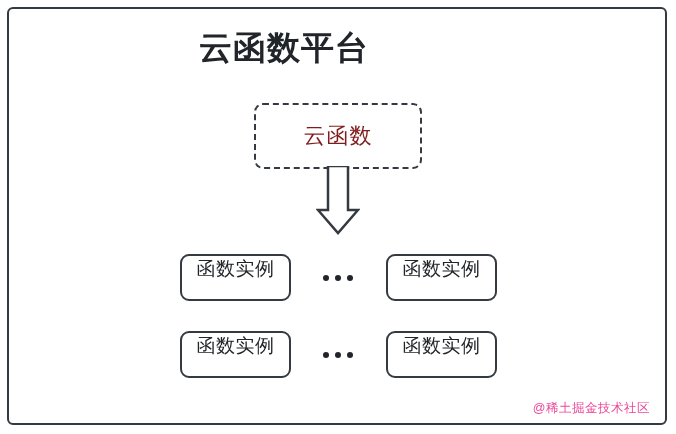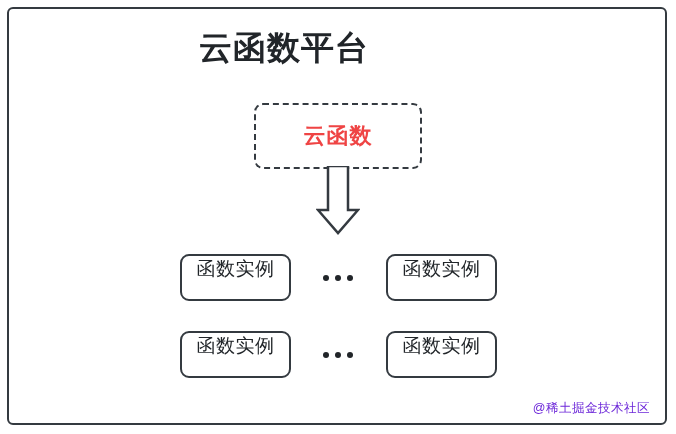--- a/index.html
+++ b/index.html
@@ -52,23 +52,22 @@
     box-sizing: border-box;
     border: 2.5px dashed #343a40;
     border-radius: 9px;
     background: #ffffff;
     display: flex;
     align-items: center;
     justify-content: center;
   }
   #cloud-function-box .box-label {
     font-size: 22px;
-    color: #ef4444;
+    color: #7f1d1d;
     letter-spacing: 1px;
-    font-weight: bold;
   }
   
   #flow-arrow {
     position: absolute;
     left: 316px;
     top: 166px;
     width: 44px;
     height: 70px;
   }
   
@@ -117,21 +116,21 @@
     height: 6px;
     border-radius: 50%;
     background: #212529;
   }
   
   #watermark {
     position: absolute;
     right: 26px;
     bottom: 17px;
     font-size: 12.5px;
-    color: #6d28d9;
+    color: #ec4899;
     letter-spacing: 0.5px;
     white-space: nowrap;
     margin-left: 31px;
   }
 </style>
 </head>
 <body>
 
 <div id="canvas">
 

